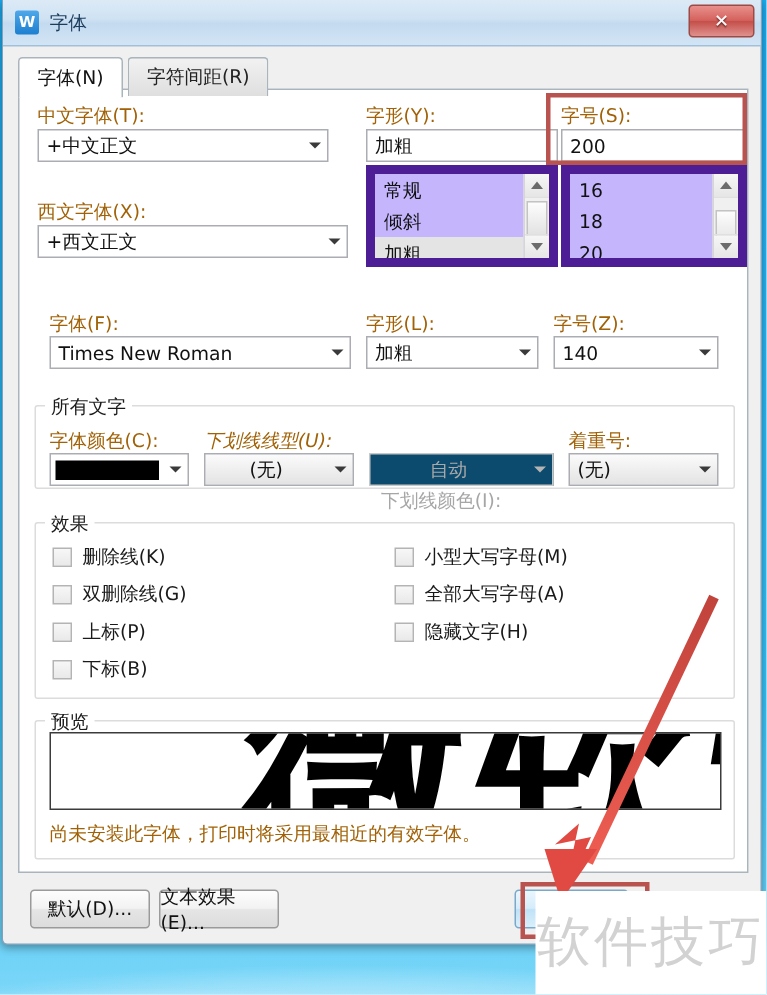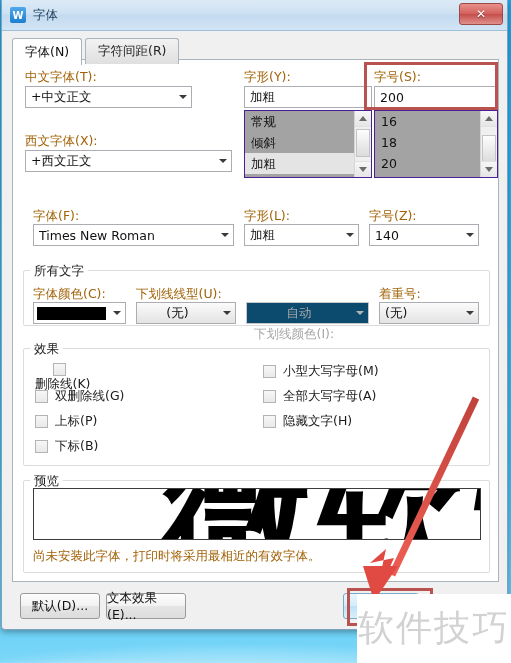--- a/index.html
+++ b/index.html
@@ -73,21 +73,21 @@
   .combo.swatch .sw{flex:1;height:13px;margin:0 2px 0 3px;background:#000;}
 
   
   .tbox{position:absolute;box-sizing:border-box;height:22px;
     border:1px solid #abadb3;background:#fff;
     display:flex;align-items:center;padding-left:5px;
     font-size:12.5px;color:#111;}
 
   
   .listbox{position:absolute;box-sizing:border-box;
-    border:1px solid #4c1d95;background:#a3a3a3;overflow:hidden;display:flex;}
+    border:6px solid #4c1d95;background:#c4b5fd;overflow:hidden;display:flex;}
   .listbox .items{flex:1;}
   .litem{height:21px;line-height:21px;padding-left:6px;
     font-size:12.5px;color:#111;white-space:nowrap;}
   .litem.sel{background:#e4e4e4;}
   .sbar{width:16px;flex:none;background:#f0f0f0;border-left:1px solid #d6d6d6;
     position:relative;}
   .sb-btn{height:15px;display:flex;align-items:center;justify-content:center;
     background:linear-gradient(180deg,#f6f6f6,#e6e6e6);}
   .sb-btn.top{border-bottom:1px solid #e0e0e0;}
   .sb-btn.bot{position:absolute;bottom:0;left:0;right:0;border-top:1px solid #e0e0e0;}
@@ -153,21 +153,21 @@
   </div>
 
   <div class="tabstrip">
     <div class="tab active">字体(N)</div>
     <div class="tab inactive">字符间距(R)</div>
   </div>
 
   <div class="panel">
 
     <div class="lbl" style="left:12px;top:9px;">中文字体(T):</div>
-    <div class="combo" style="left:12px;top:26px;width:167px;gap:30px;">
+    <div class="combo" style="left:12px;top:26px;width:194px;gap:30px;">
       <div class="val">+中文正文</div>
       <div class="arrow"></div>
     </div>
 
     <div class="lbl" style="left:12px;top:73px;">西文字体(X):</div>
     <div class="combo" style="left:12px;top:90px;width:207px;">
       <div class="val">+西文正文</div>
       <div class="arrow"></div>
     </div>
 
@@ -218,40 +218,40 @@
     </div>
 
     <div class="group" style="left:10px;top:210px;width:467px;height:56px;">
       <div class="group-title">所有文字</div>
     </div>
     <div class="lbl" style="left:20px;top:226px;">字体颜色(C):</div>
     <div class="combo swatch" style="left:20px;top:242px;width:93px;">
       <div class="sw" style="background: rgb(0, 0, 0);"></div>
       <div class="arrow"></div>
     </div>
-    <div class="lbl" style="left:123px;top:226px;">下划线线型(U):</div>
+    <div class="lbl" style="left:123px;top:226px;font-style:italic;">下划线线型(U):</div>
     <div class="combo gray" style="left:123px;top:242px;width:100px;">
       <div class="val">(无)</div>
       <div class="arrow"></div>
     </div>
     <div class="lbl dim" style="left:241px;top:226px;margin-top:40px;">下划线颜色(I):</div>
     <div class="combo disabled" style="left:233px;top:242px;width:123px;">
       <div class="val">自动</div>
       <div class="arrow"></div>
     </div>
     <div class="lbl" style="left:366px;top:226px;">着重号:</div>
     <div class="combo gray" style="left:366px;top:242px;width:100px;">
       <div class="val" style="text-align:left;padding-left:5px;">(无)</div>
       <div class="arrow"></div>
     </div>
 
     <div class="group" style="left:10px;top:288px;width:467px;height:118px;">
       <div class="group-title">效果</div>
     </div>
-    <div class="cbrow" style="left:22px;top:303px;flex-direction:column;">
+    <div class="cbrow" style="left:22px;top:303px;">
       <div class="cbox"></div>
       <div class="cbtext">删除线(K)</div>
     </div>
     <div class="cbrow" style="left:22px;top:328px;">
       <div class="cbox"></div>
       <div class="cbtext">双删除线(G)</div>
     </div>
     <div class="cbrow" style="left:22px;top:353px;">
       <div class="cbox"></div>
       <div class="cbtext">上标(P)</div>

